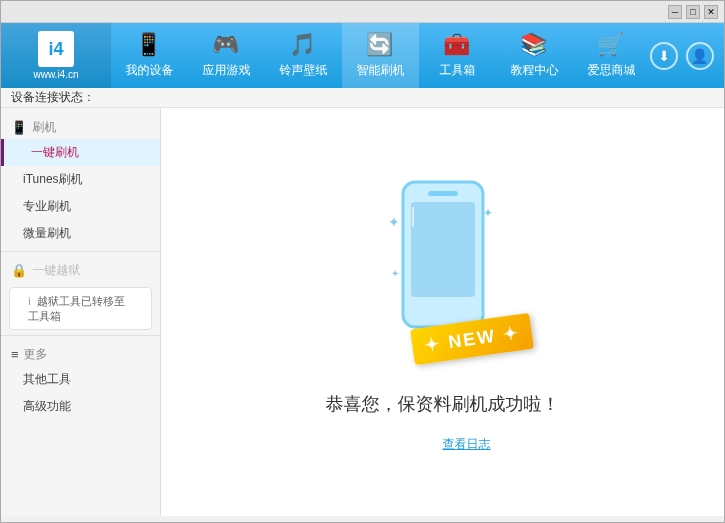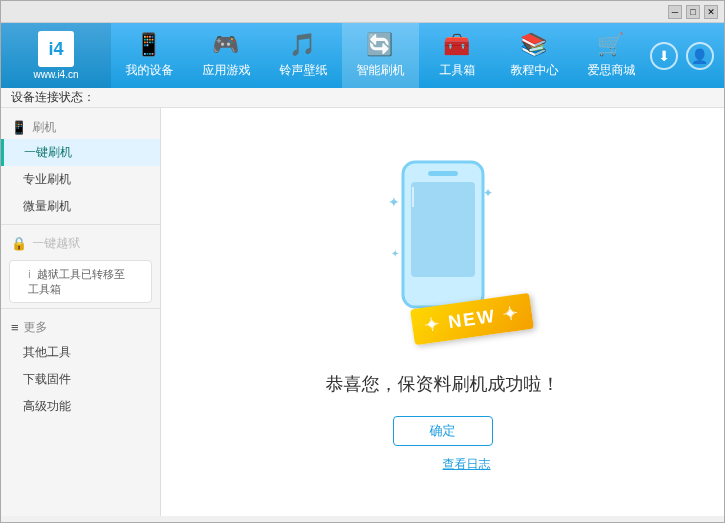--- a/index.html
+++ b/index.html
@@ -118,24 +118,24 @@
     }
     .sidebar-section-label .icon { margin-right: 5px; font-size: 13px; color: #555; }
 
     .sidebar-item {
       padding: 5px 10px 5px 22px;
       color: #444;
       cursor: pointer;
       font-size: 12px;
     }
     .sidebar-item.active {
-      color: #0f766e;
+      color: #be185d;
       background: #e0f3ff;
-      border-left: 3px solid #14b8a6;
-      padding-left: 20px;
+      border-left: 3px solid #701a75;
+      padding-left: 27px;
     }
 
     .sidebar-divider { height: 1px; background: #e0e0e0; margin: 4px 0; }
 
     .sidebar-info-box {
       margin: 5px 8px;
       background: #fff;
       border: 1px solid #e0e0e0;
       border-radius: 4px;
       padding: 5px 18px;
@@ -265,20 +265,23 @@
     <div class="sidebar">
 
       <div class="sidebar-section-label">
         <span class="icon">📱</span>
         <span>刷机</span>
       </div>
       <div class="sidebar-item active">
         <span>一键刷机</span>
       </div>
       <div class="sidebar-item">
+        <span>iTunes刷机</span>
+      </div>
+      <div class="sidebar-item">
         <span>专业刷机</span>
       </div>
       <div class="sidebar-item">
         <span>微量刷机</span>
       </div>
 
       <div class="sidebar-divider"></div>
 
       <div class="sidebar-section-label" style="color:#bbb;">
         <span class="icon" style="color:#bbb;">🔒</span>
@@ -290,23 +293,20 @@
       </div>
 
       <div class="sidebar-divider"></div>
 
       <div class="sidebar-section-label">
         <span class="icon">≡</span>
         <span>更多</span>
       </div>
       <div class="sidebar-item">
         <span>其他工具</span>
-      </div>
-      <div class="sidebar-item">
-        <span>下载固件</span>
       </div>
       <div class="sidebar-item">
         <span>高级功能</span>
       </div>
     </div>
 
     <div class="content">
 
       <div class="success-illustration">
 
@@ -342,21 +342,18 @@
           transform:rotate(-8deg);
           box-shadow:2px 2px 6px rgba(0,0,0,0.25);
           letter-spacing:2px;
         ">
           <span>✦ </span><span>NEW</span><span> ✦</span>
         </div>
       </div>
 
       <div class="success-title">恭喜您，保资料刷机成功啦！</div>
 
-      <div class="confirm-btn">
-        <span>确定</span>
-      </div>
 
       <div class="secondary-link">查看日志</div>
     </div>
   </div>
 
 </div>
 
 </body></html>

